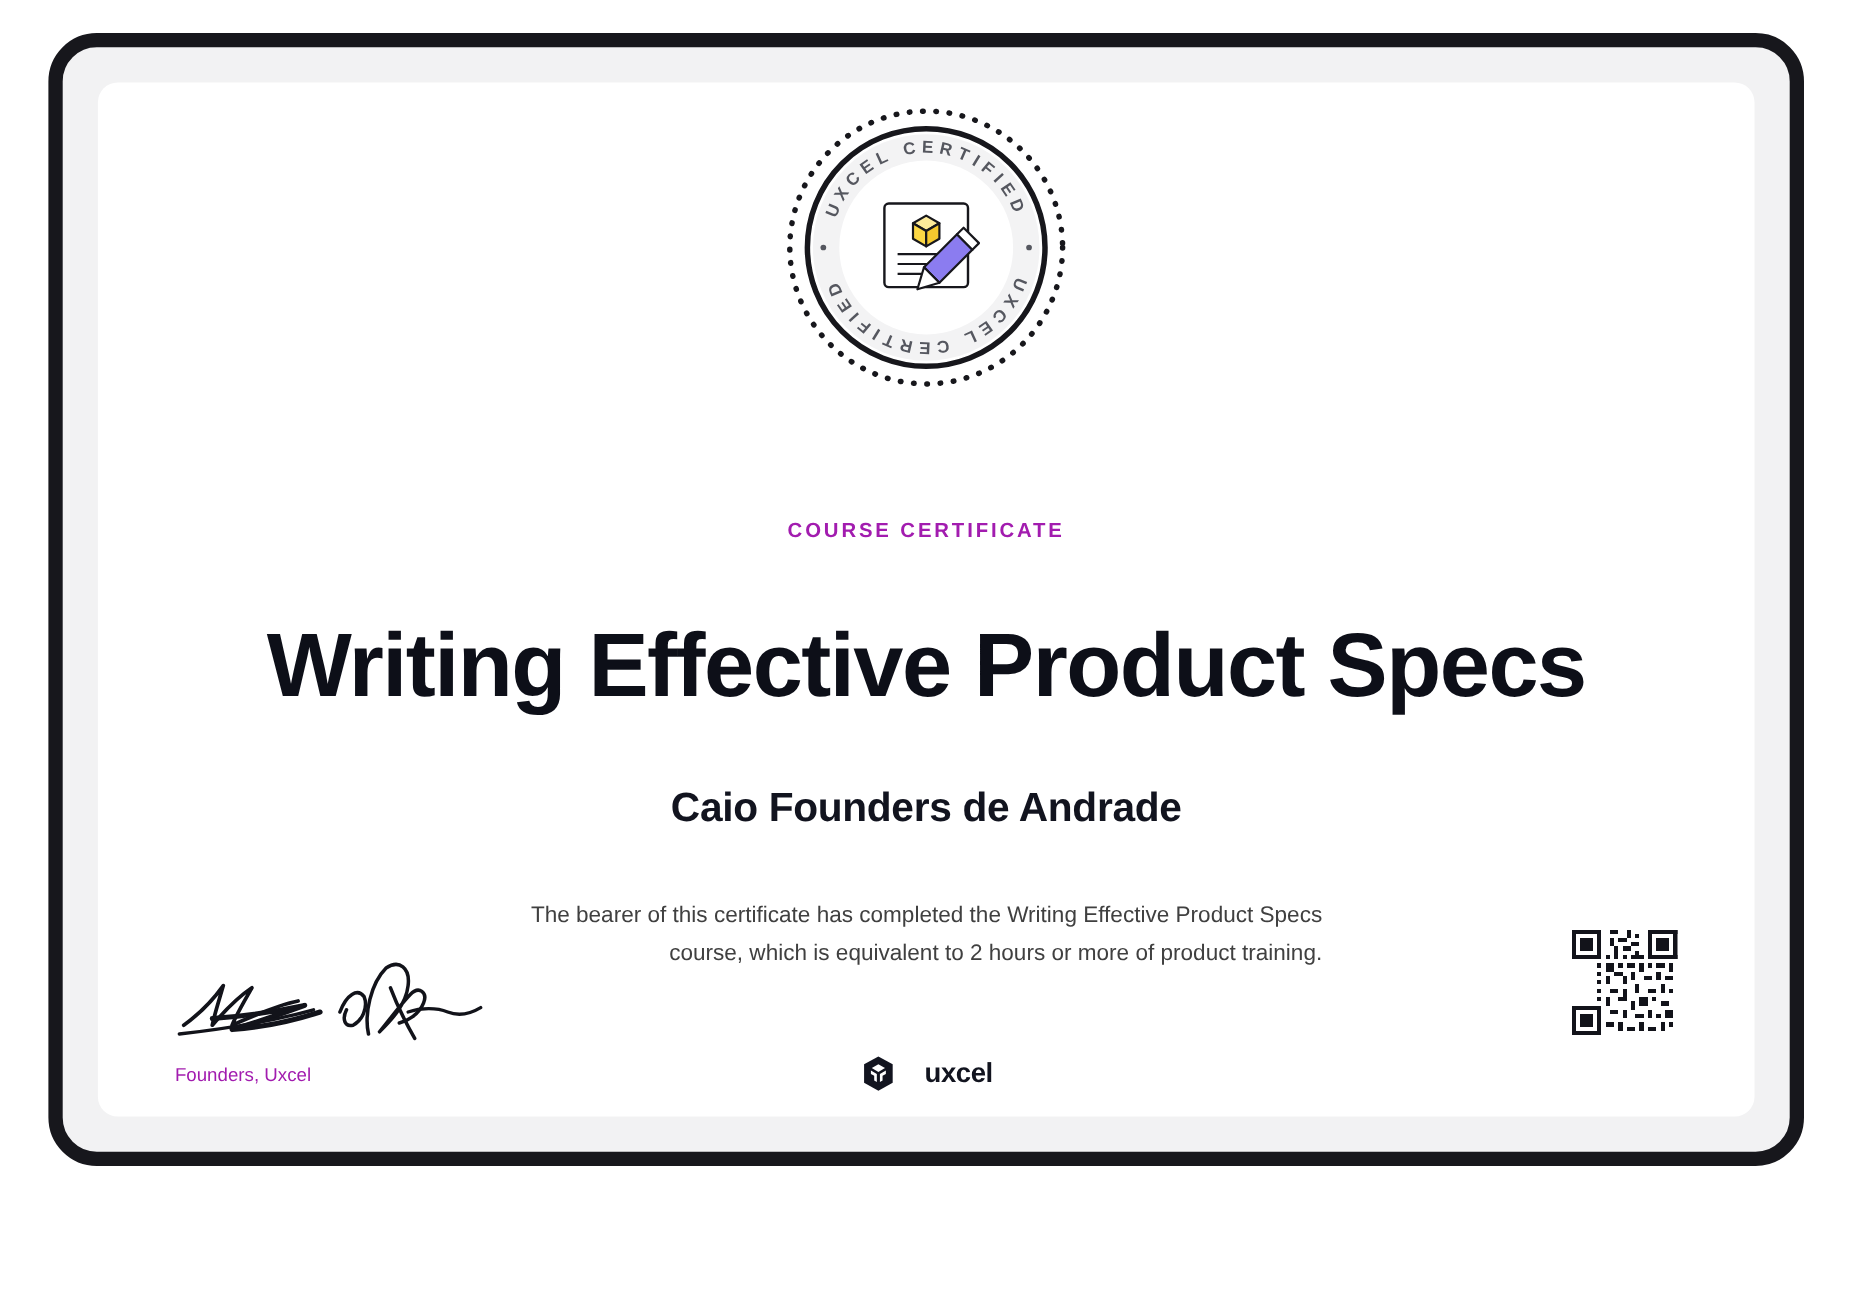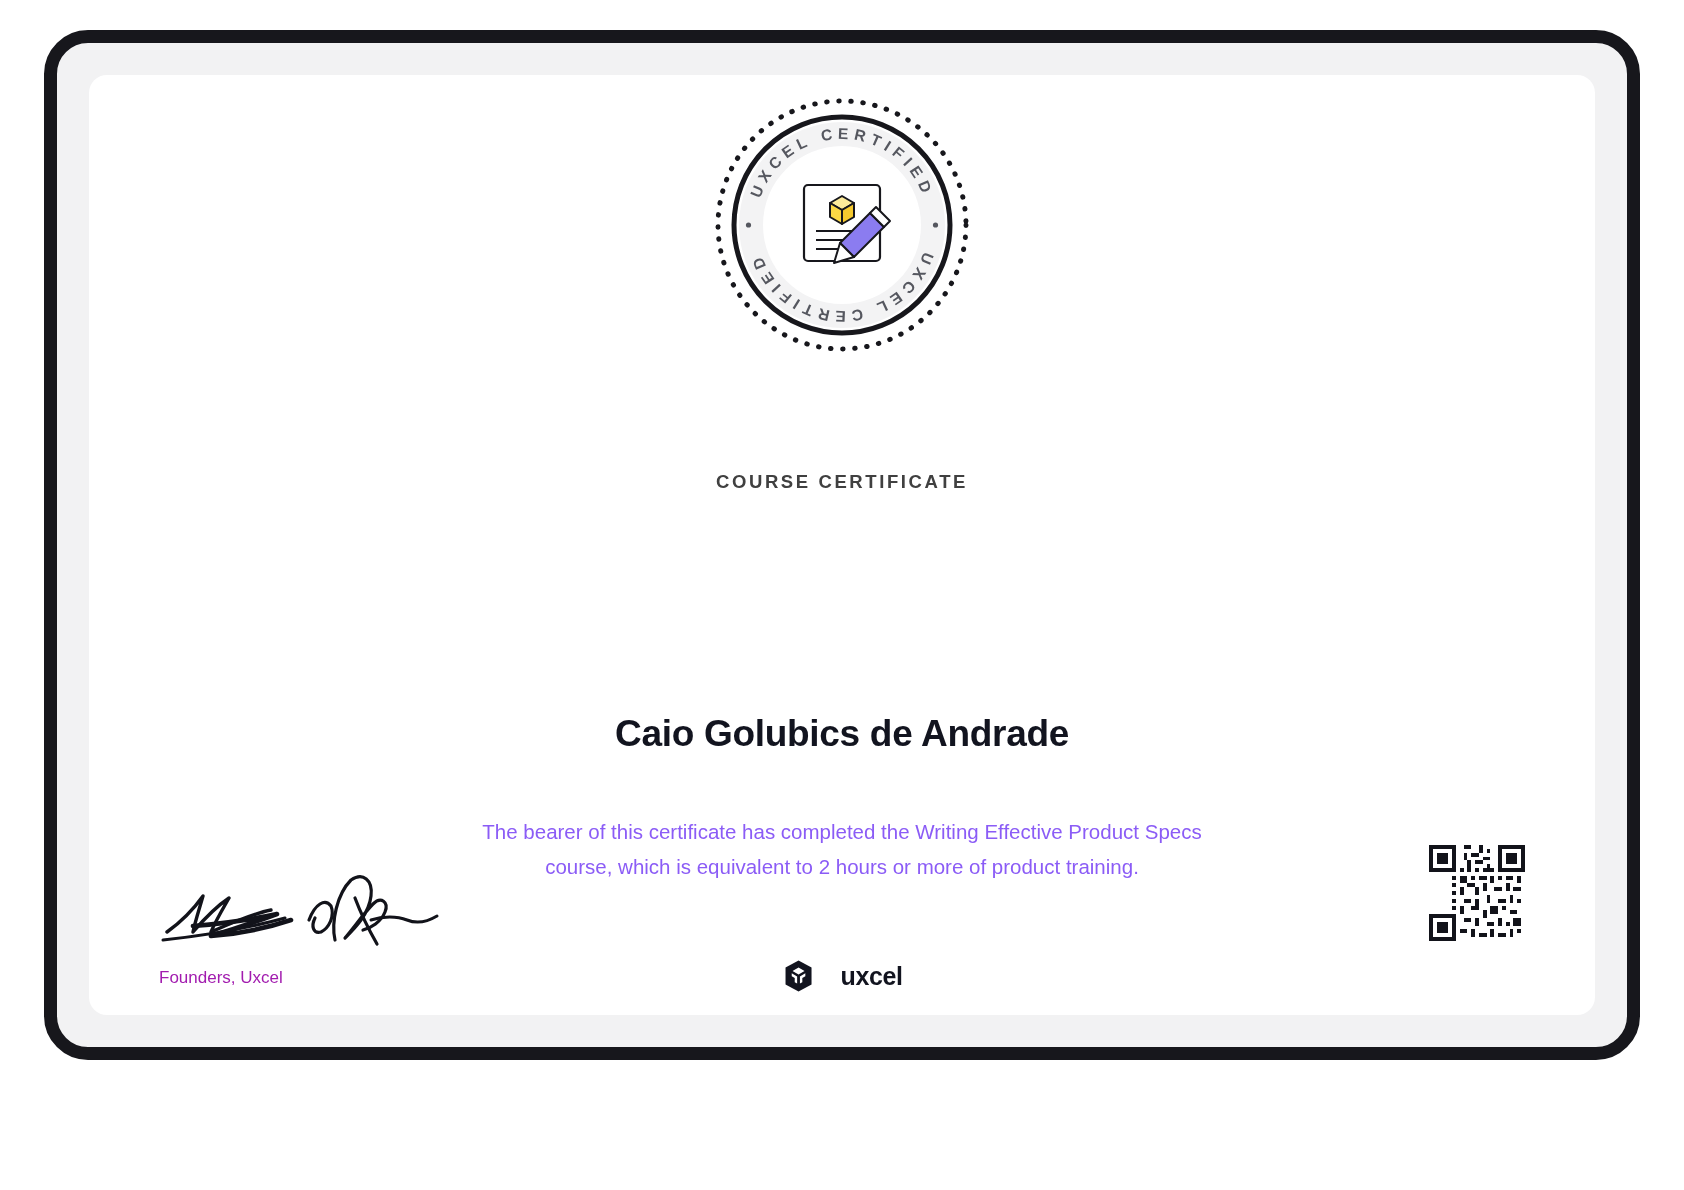--- a/index.html
+++ b/index.html
@@ -55,21 +55,21 @@
 
   
   .eyebrow {
     position: absolute;
     left: 0; right: 0;
     top: 396px;
     text-align: center;
     font-size: 18.5px;
     font-weight: bold;
     letter-spacing: 2.6px;
-    color: #404040;
+    color: #a21caf;
   }
   .course-title {
     position: absolute;
     left: 0; right: 0;
     top: 432px;
     text-align: center;
     font-size: 82px;
     line-height: 1.08;
     font-weight: bold;
     letter-spacing: -1.4px;
@@ -94,24 +94,24 @@
     font-weight: bold;
     letter-spacing: -0.3px;
     color: #12141f;
   }
   .description {
     position: absolute;
     left: 50%;
     transform: translateX(-50%);
     top: 718px;
     width: 720px;
-    text-align: center;
+    text-align: right;
     font-size: 20.5px;
     line-height: 1.72;
-    color: #8b5cf6;
+    color: #404040;
   }
 
   
   .signatures {
     position: absolute;
     left: 70px;
     top: 795px;
     width: 300px;
     height: 80px;
   }
@@ -222,23 +222,24 @@
               <polygon points="28,-12 42,2 48,-4 34,-18" fill="#ffffff" stroke="#17171c" stroke-width="2" stroke-linejoin="round"></polygon>
               <polygon points="-2,18 12,32 -8,38" fill="#ffffff" stroke="#17171c" stroke-width="2" stroke-linejoin="round"></polygon>
             </g>
           </g>
         </svg>
       </div>
     </div>
 
     <div class="eyebrow">COURSE CERTIFICATE</div>
 
-
-
-    <div class="recipient-name">Caio Golubics de Andrade</div>
+    <h1 class="course-title">Writing Effective Product Specs</h1>
+
+
+    <div class="recipient-name">Caio Founders de Andrade</div>
 
     <p class="description">The bearer of this certificate has completed the Writing Effective Product Specs course, which is equivalent to 2 hours or more of product training.</p>
 
     <div class="signatures">
       <svg width="300" height="80" viewBox="0 0 300 80" xmlns="http://www.w3.org/2000/svg">
         <g fill="none" stroke="#12131a" stroke-linecap="round" stroke-linejoin="round">
 
           <path d="M8 62 C 22 52, 34 40, 44 26 C 40 40, 36 52, 34 62
                    C 46 48, 58 36, 70 28 C 62 42, 56 52, 52 62
                    C 70 54, 92 44, 112 40" stroke-width="3.4"></path>

